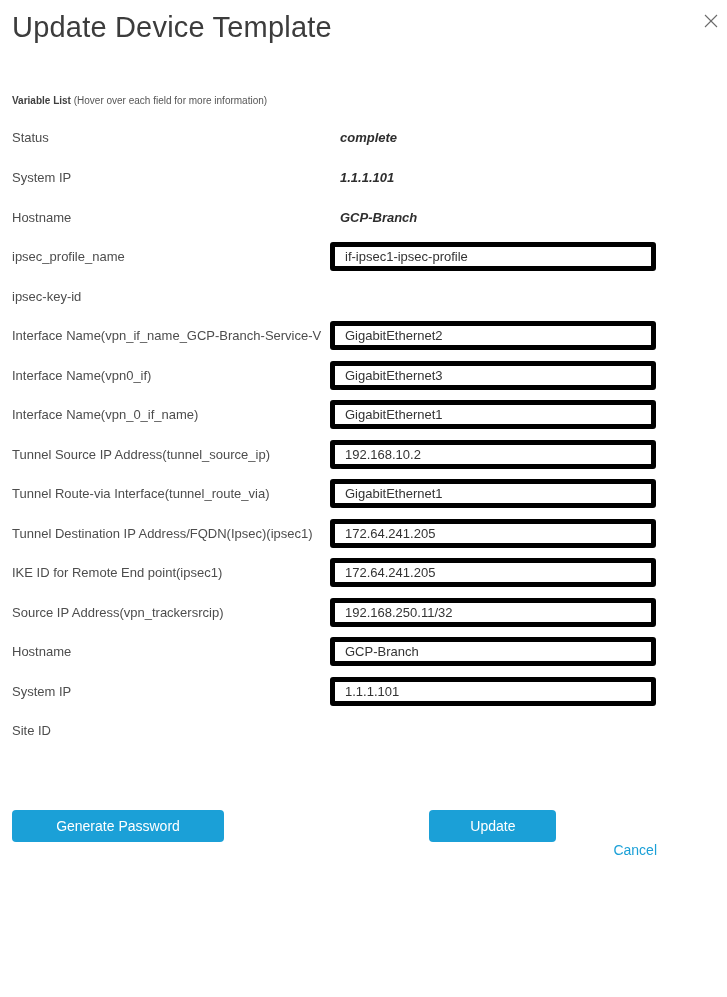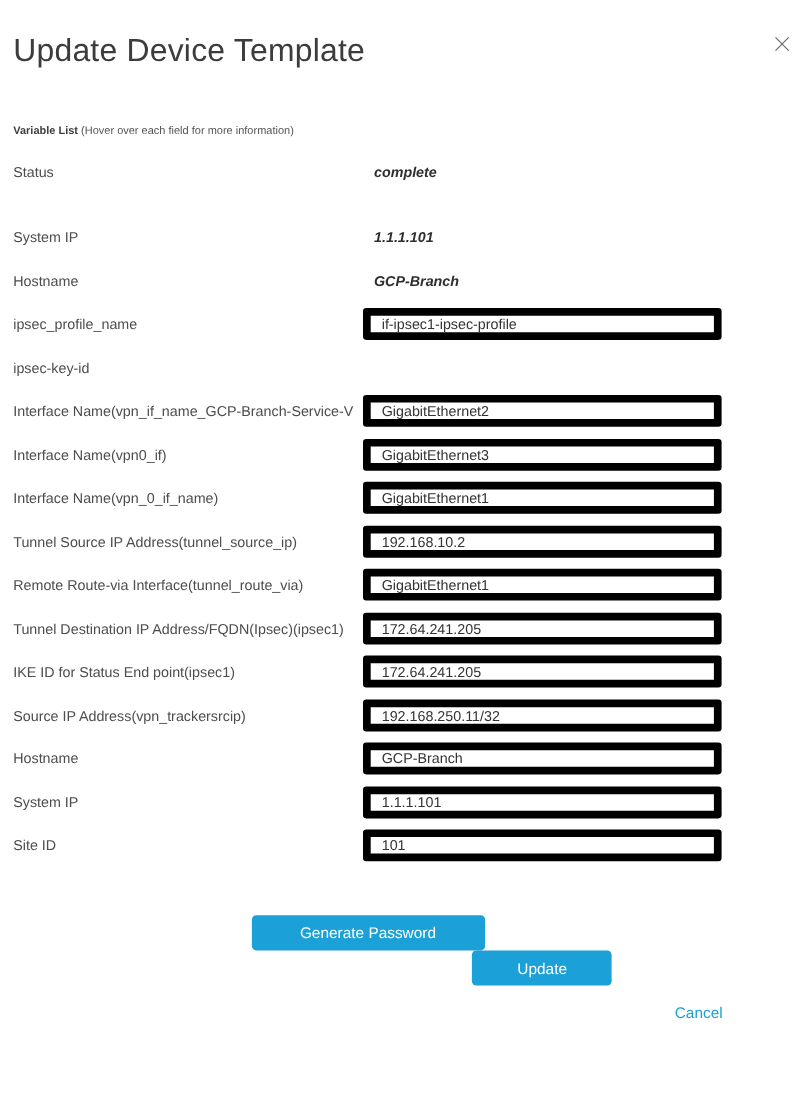--- a/index.html
+++ b/index.html
@@ -14,21 +14,21 @@
   .dialog { padding: 0 12px; position: relative; width: 727px; height: 997px; }
 
   .close-btn {
     position: absolute; top: 5px; right: 8px;
     width: 16px; height: 16px;
     cursor: pointer;
     display: flex; align-items: center; justify-content: center;
   }
 
   h1.dialog-title {
-    margin-top: 27px;
+    margin-top: 8px;
     font-size: 29px;
     font-weight: 400;
     letter-spacing: 0.2px;
     color: #3c3c3c;
     line-height: 38px;
   }
 
   .section-header {
     margin-top: 46px;
     font-size: 10px;
@@ -39,36 +39,36 @@
   .section-header .hint { font-weight: 400; color: #555; }
 
   .rows { margin-top: 14px; }
 
   .row {
     display: flex;
     align-items: center;
     height: 29px;
     margin-bottom: 10.5px;
   }
-  .row.extra-gap { margin-bottom: 30px; }
+  .row.extra-gap { margin-bottom: 11px; }
 
   .row-label {
     width: 318px;
     flex: 0 0 318px;
     font-size: 13px;
     color: #4d4d4d;
     white-space: nowrap;
     overflow: hidden;
     line-height: 29px;
   }
 
   .row-input {
     width: 326px;
     height: 29px;
-    border: 7px solid #000000;
+    border: 5px solid #000000;
     border-radius: 3px;
     background: #fff;
     padding: 0 10px;
     font-family: "Liberation Sans", sans-serif;
     font-size: 13px;
     color: #333;
     outline: none;
   }
 
   .row-static {
@@ -78,35 +78,34 @@
     padding-left: 10px;
     line-height: 29px;
     font-style: italic;
   }
 
   .footer {
     margin-top: 49px;
     display: flex;
     align-items: center;
     padding-right: 58px;
-    flex-direction: column;
   }
   .btn {
     height: 32px;
     border: none;
     border-radius: 4px;
     background: #1ba0d7;
     color: #ffffff;
     font-family: "Liberation Sans", sans-serif;
     font-size: 14px;
     cursor: pointer;
   }
   .btn-generate { width: 212px; }
   .btn-update { width: 127px; }
-  .right-group { margin-left: auto; display: flex; align-items: flex-start; }
+  .right-group { margin-left: auto; display: flex; align-items: center; }
   .cancel-link {
     margin-left: 57px;
     color: #1ba0d7;
     font-size: 14px;
     text-decoration: none;
     cursor: pointer;
     margin-top: 48px;
   }
 </style>
 </head>
@@ -158,46 +157,45 @@
       </div>
       <div class="row">
         <div class="row-label">Interface Name(vpn_0_if_name)</div>
         <input type="text" class="row-input" value="GigabitEthernet1" style="">
       </div>
       <div class="row">
         <div class="row-label">Tunnel Source IP Address(tunnel_source_ip)</div>
         <input type="text" class="row-input" value="192.168.10.2" style="">
       </div>
       <div class="row">
-        <div class="row-label">Remote Route-via Interface(tunnel_route_via)</div>
+        <div class="row-label">Tunnel Route-via Interface(tunnel_route_via)</div>
         <input type="text" class="row-input" value="GigabitEthernet1" style="">
       </div>
       <div class="row">
         <div class="row-label">Tunnel Destination IP Address/FQDN(Ipsec)(ipsec1)</div>
         <input type="text" class="row-input" value="172.64.241.205" style="">
       </div>
       <div class="row">
-        <div class="row-label">IKE ID for Status End point(ipsec1)</div>
+        <div class="row-label">IKE ID for Remote End point(ipsec1)</div>
         <input type="text" class="row-input" value="172.64.241.205" style="">
       </div>
       <div class="row">
         <div class="row-label">Source IP Address(vpn_trackersrcip)</div>
         <input type="text" class="row-input" value="192.168.250.11/32" style="">
       </div>
       <div class="row">
         <div class="row-label">Hostname</div>
         <input type="text" class="row-input" value="GCP-Branch" style="">
       </div>
       <div class="row">
         <div class="row-label">System IP</div>
         <input type="text" class="row-input" value="1.1.1.101" style="">
       </div>
       <div class="row">
         <div class="row-label">Site ID</div>
-        <input type="text" class="row-input" value="101" style="">
       </div>
     </div>
 
   <div class="footer">
     <button class="btn btn-generate">Generate Password</button>
     <div class="right-group">
       <button class="btn btn-update">Update</button>
       <a class="cancel-link">Cancel</a>
     </div>
   </div>

